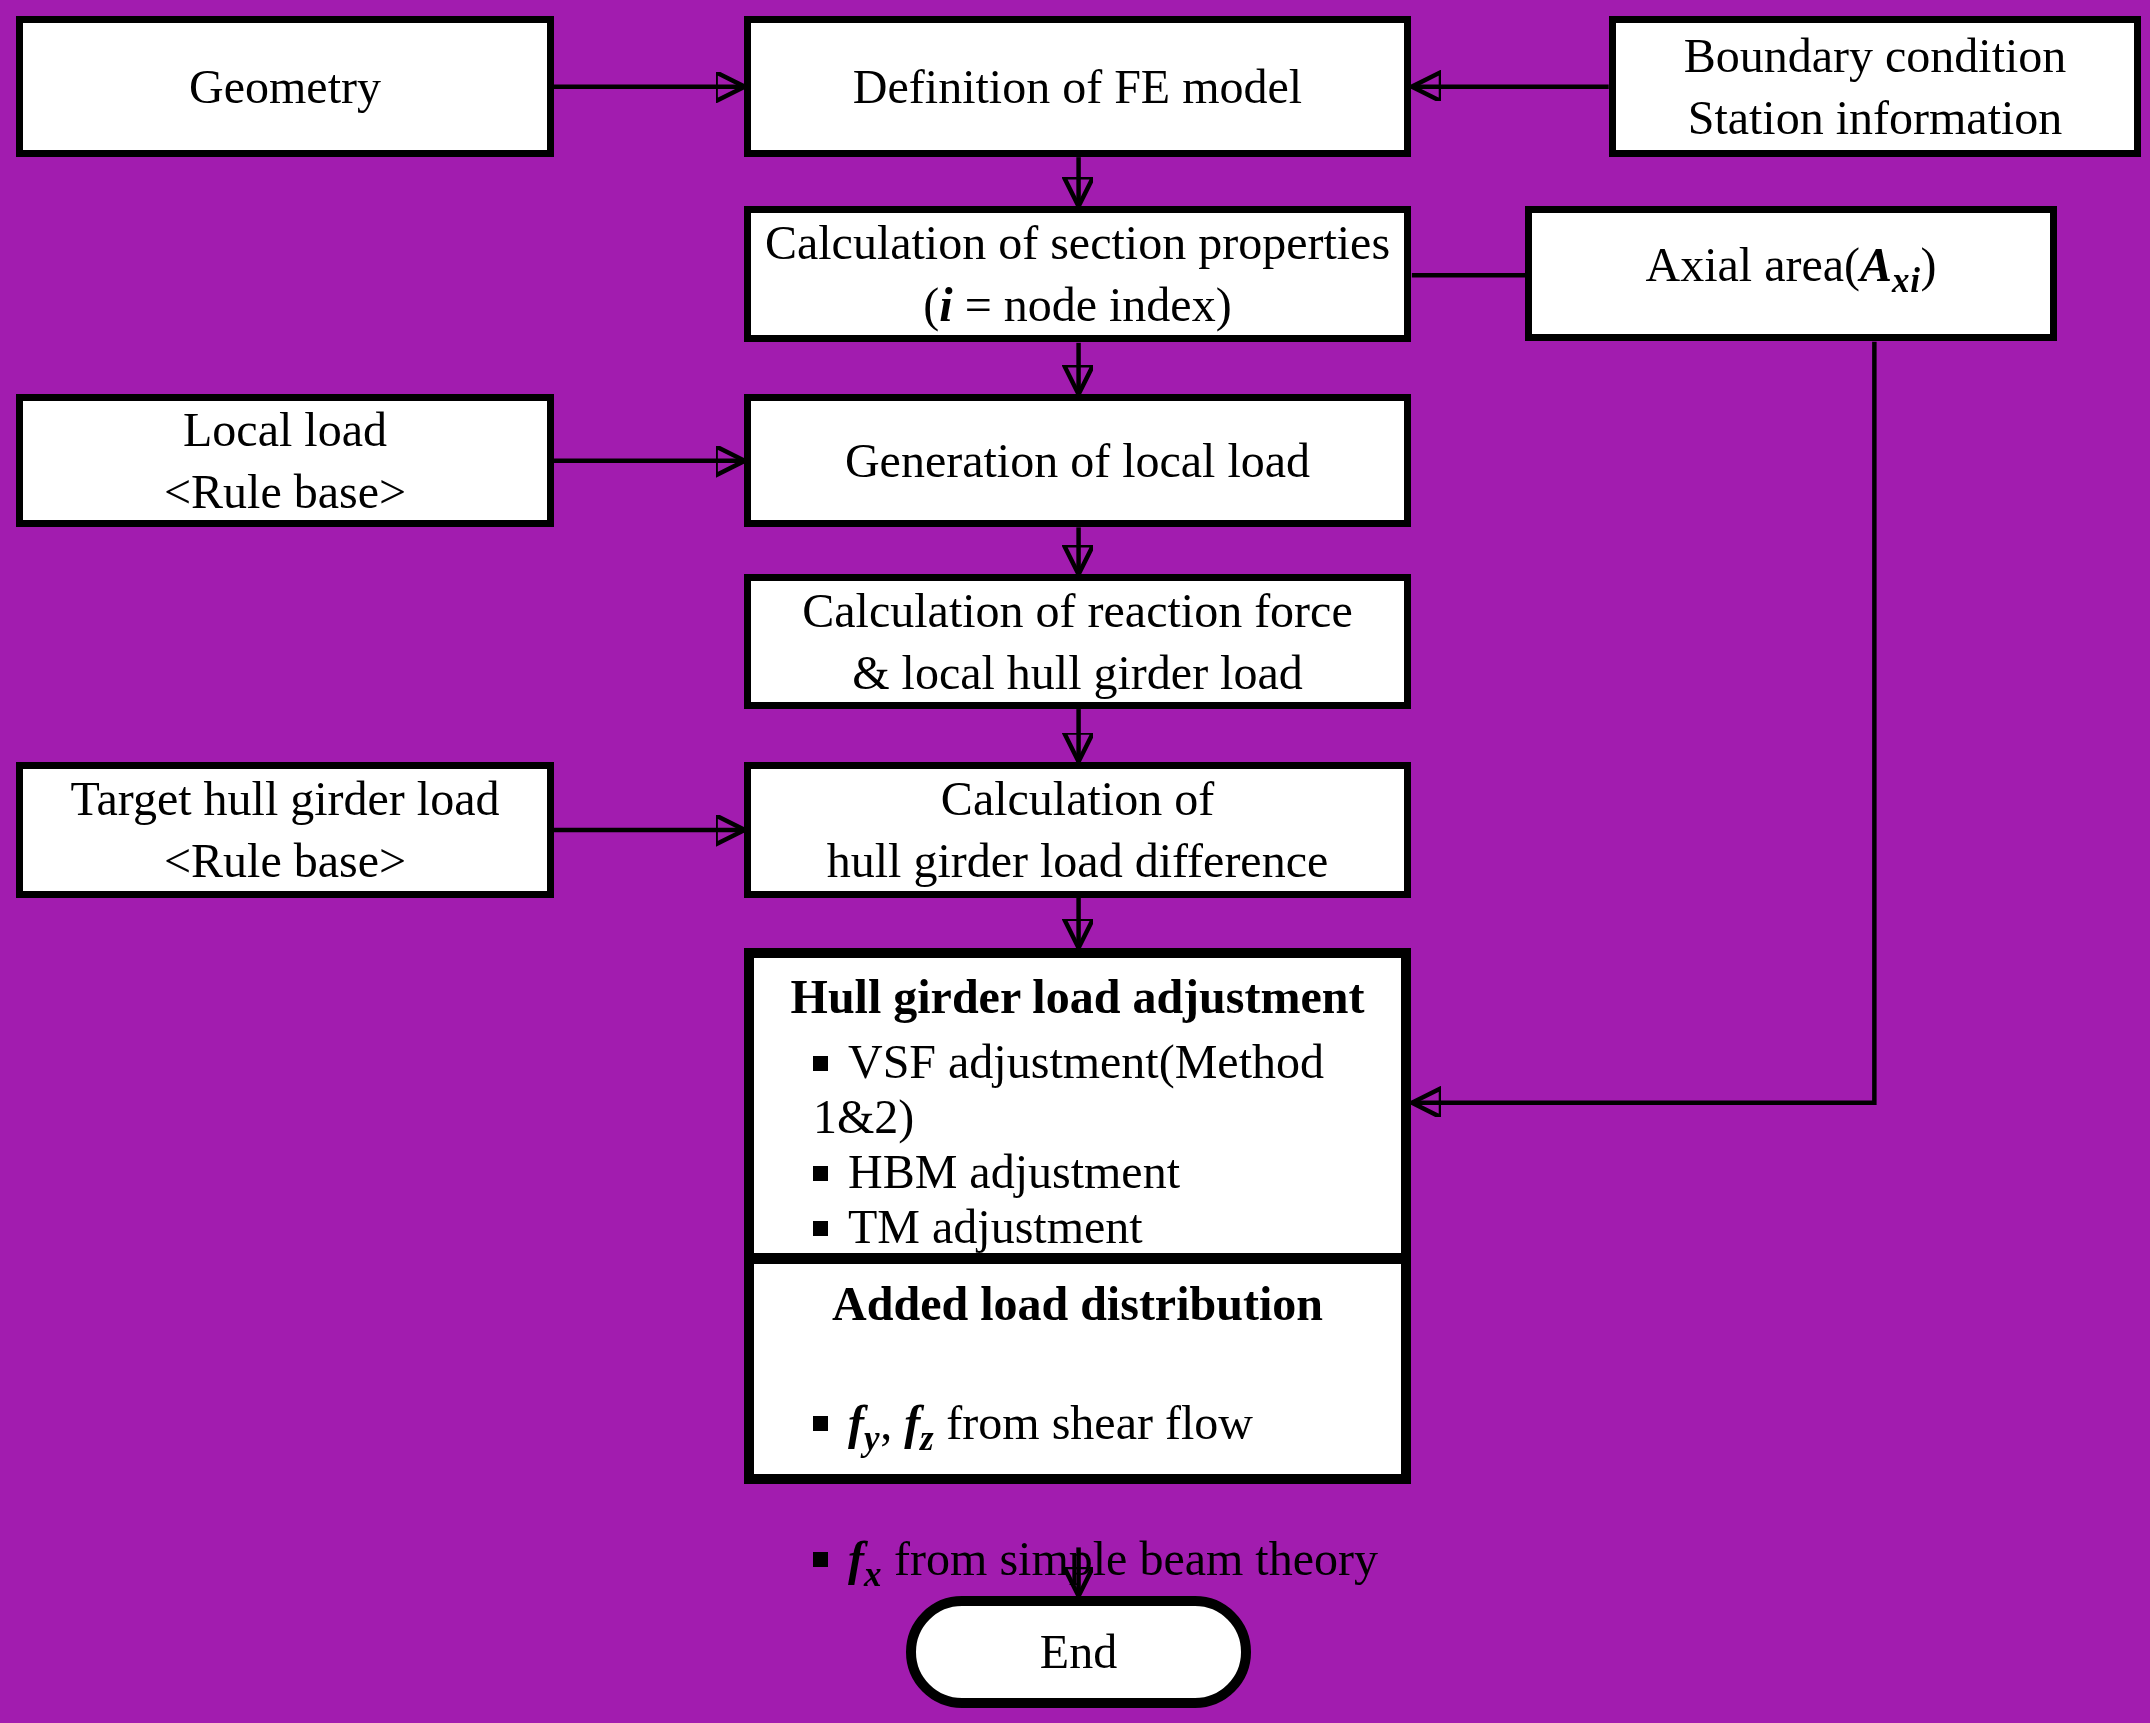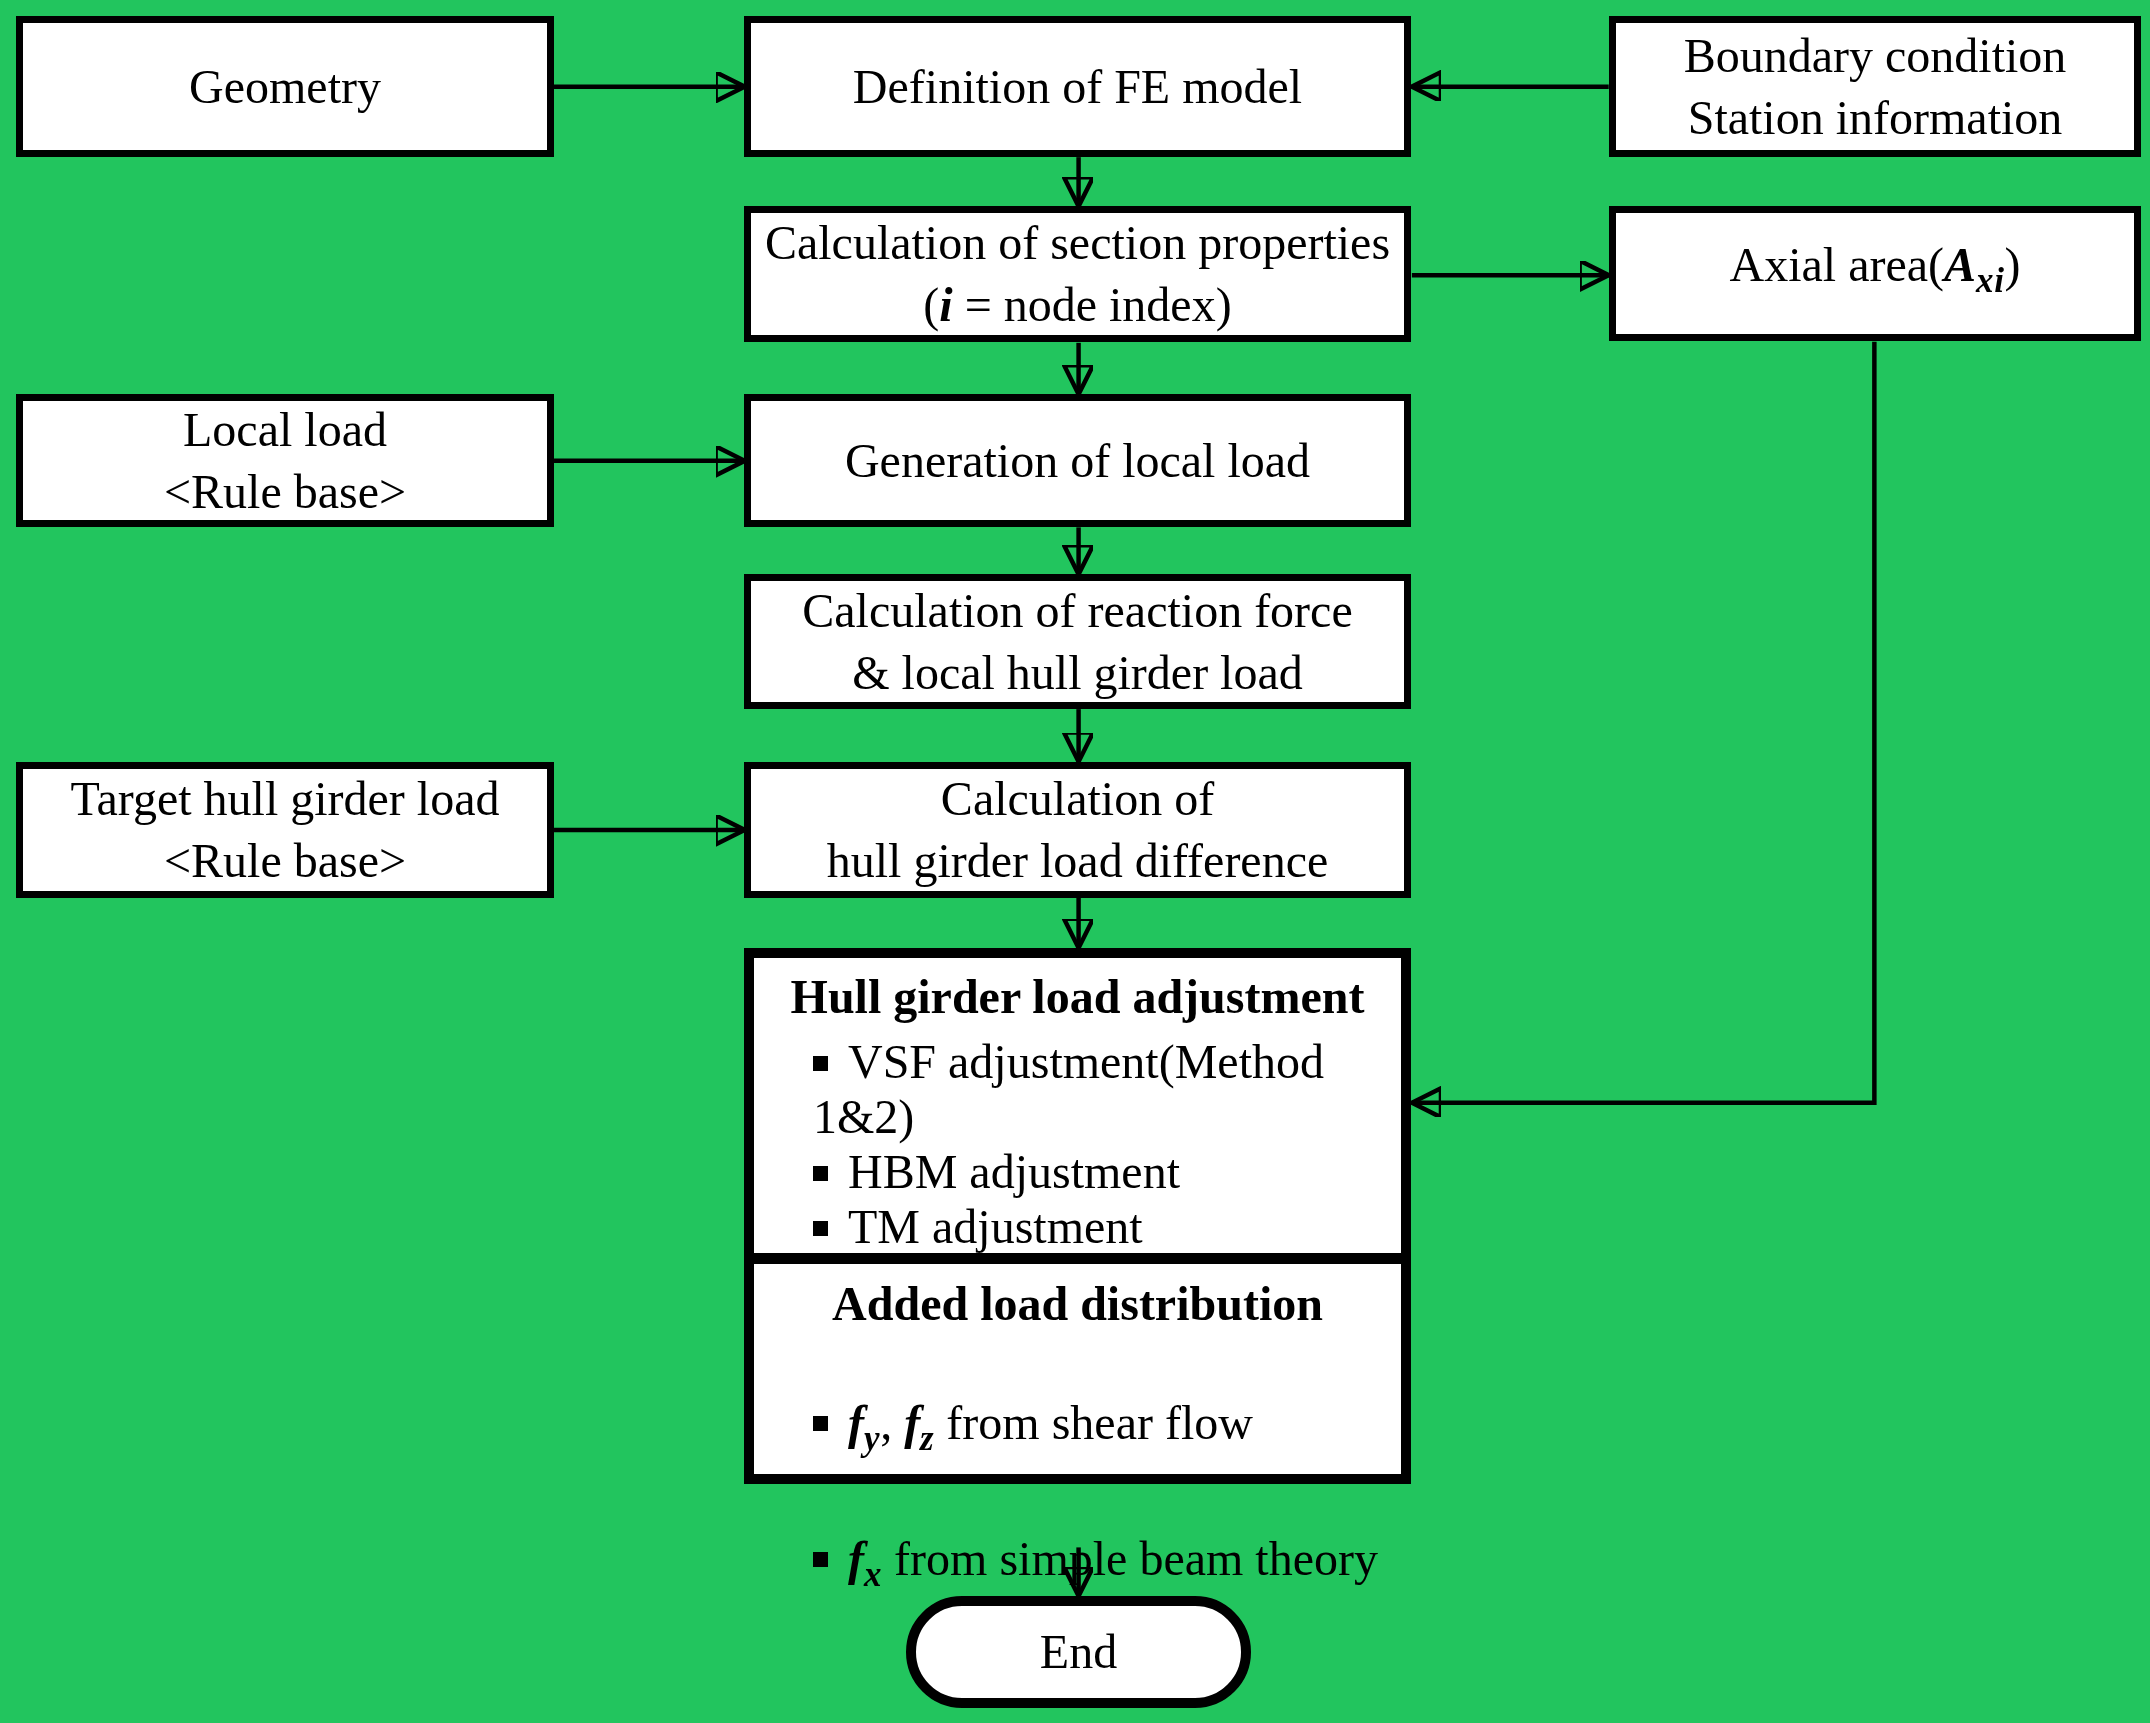--- a/index.html
+++ b/index.html
@@ -1,19 +1,19 @@
 <!DOCTYPE html>
 <html style="font-size:9px"><head>
 <meta charset="utf-8">
 <style>
   html,body{margin:0;padding:0;background:#ffffff;}
   #canvas{
     position:relative;
     width:2151px;height:1723px;
-    background:#22c55e;
+    background:#a21caf;
     font-family:"Liberation Serif","DejaVu Serif",serif;
     color:#000000;
   }
   #edges{position:absolute;left:0;top:0;width:2151px;height:1723px;}
   #edges path{stroke:#000000;stroke-width:8;fill:none;}
   .node{
     position:absolute;
     box-sizing:border-box;
     border:7.3px solid #000000;
     background:#ffffff;
@@ -30,21 +30,21 @@
     display:inline-block;width:15px;height:15px;background:#000000;
     margin-right:20px;vertical-align:7.8px;
   }
   .mvar{font-style:italic;font-weight:bold;}
   .msub{font-style:italic;font-weight:bold;font-size:35px;vertical-align:-11.2px;letter-spacing:0.6px;}
   
   #n-geometry   {left:16px;  top:16px;  width:538px; height:141px;}
   #n-fe-model   {left:744px;top:16px;  width:667px;height:141px;}
   #n-boundary   {left:1609px;top:16px;  width:532px; height:141px;}
   #n-section    {left:744px;top:206px; width:667px;height:136px;}
-  #n-axial      {left:1609px;top:206px; width:532px; height:135px;}
+  #n-axial      {left:1525px;top:206px; width:532px; height:135px;}
   #n-local-load {left:16px;  top:394px; width:538px; height:133px;justify-content:center;}
   #n-generation {left:744px;top:394px; width:667px;height:133px;}
   #n-reaction   {left:744px;top:574px;width:667px;height:135px;}
   #n-target     {left:16px;  top:762px;width:538px; height:136px;}
   #n-load-diff  {left:744px;top:762px;width:667px;height:136px;}
   #n-hull{
     left:744px;top:948px;width:667px;height:315px;
     padding:12.3px 0 0 0;
   }
   #n-hull .title{line-height:54px;margin-bottom:10px;}

